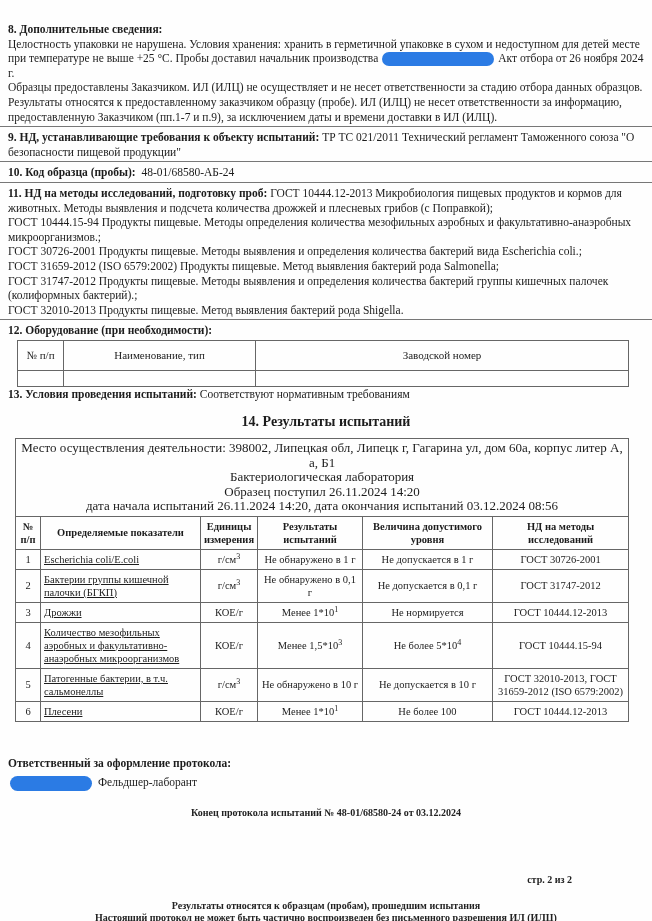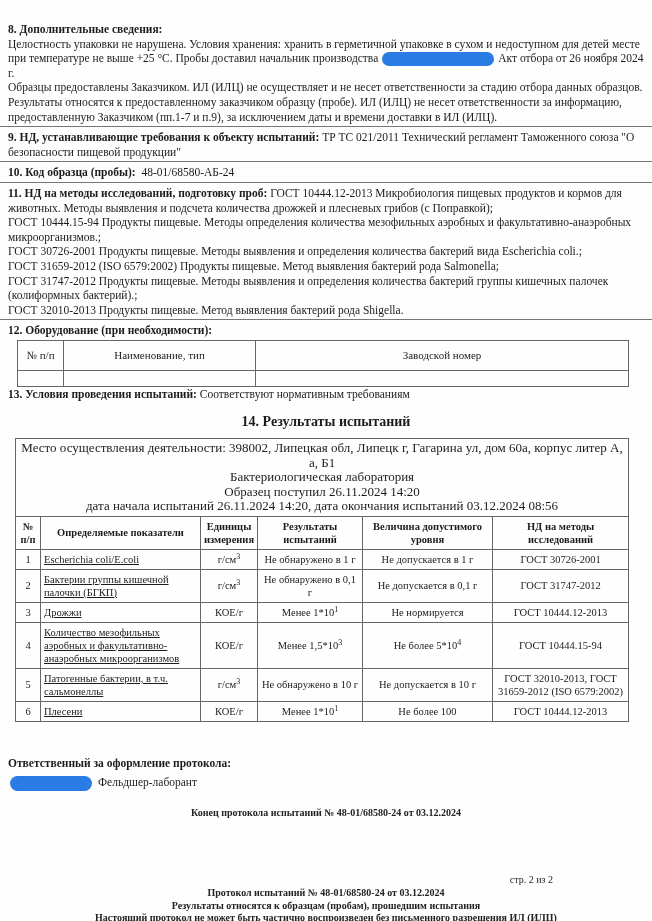--- a/index.html
+++ b/index.html
@@ -43,21 +43,21 @@
   sup { font-size:8px; line-height:0; }
 
   
   .resp { margin-top:34px; }
   .resp-label { font-weight:bold; }
   .resp-line { margin-top:5px; }
 
   .end-line { text-align:center; font-size:10px; font-weight:600; margin-top:16px; color:#222; }
 
   .footer { position:absolute; left:0; top:874px; width:652px; font-size:10px; line-height:12.5px; color:#222; }
-  .footer .pageno { position:absolute; right:99px; top:0; font-weight:400; }
+  .footer .pageno { position:absolute; right:80px; top:0; font-weight:700; }
   .footer .flines { margin-top:13px; text-align:center; font-weight:600; }
 </style>
 </head>
 <body>
 
 <div class="page">
 
   <div class="bold">8. Дополнительные сведения:</div>
   <p class="block"><span>Целостность упаковки не нарушена. Условия хранения:  хранить в герметичной упаковке в сухом и недоступном для детей месте при температуре не выше +25 °С. Пробы доставил начальник производства</span><span class="pill pill-1"></span><span>Акт отбора от 26 ноября 2024 г.</span></p>
   <p class="block">Образцы предоставлены Заказчиком. ИЛ (ИЛЦ) не осуществляет и не несет ответственности за стадию отбора данных образцов. Результаты относятся к предоставленному заказчиком образцу (пробе). ИЛ (ИЛЦ) не несет ответственности за информацию, предоставленную Заказчиком (пп.1-7 и п.9), за исключением даты и времени доставки в ИЛ (ИЛЦ).</p>
@@ -176,16 +176,16 @@
 
   <div class="resp">
     <div class="resp-label">Ответственный за оформление протокола:</div>
     <div class="resp-line"><span class="pill pill-2"></span><span>Фельдшер-лаборант</span></div>
   </div>
 
   <div class="end-line">Конец протокола испытаний № 48-01/68580-24 от 03.12.2024</div>
 
   <div class="footer">
     <span class="pageno">стр. 2 из 2</span>
-    <div class="flines" id="footer-lines"><span>Протокол испытаний № 48-01/68580-24 от 03.12.2024</span><br><span>Результаты относятся к образцам (пробам), прошедшим испытания</span><br><span>Настоящий протокол не может быть частично воспроизведен без письменного разрешения ИЛ (ИЛЦ)</span></div>
+    <div class="flines" id="footer-lines"><br><span>Результаты относятся к образцам (пробам), прошедшим испытания</span><br><span>Настоящий протокол не может быть частично воспроизведен без письменного разрешения ИЛ (ИЛЦ)</span></div>
   </div>
 
 </div>
 
 </body></html>

